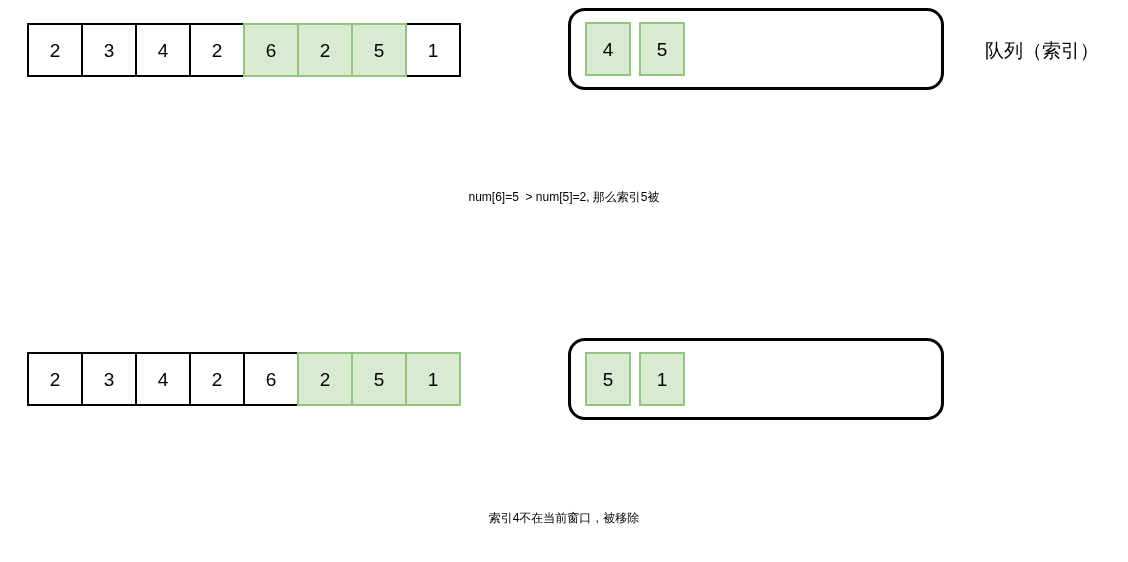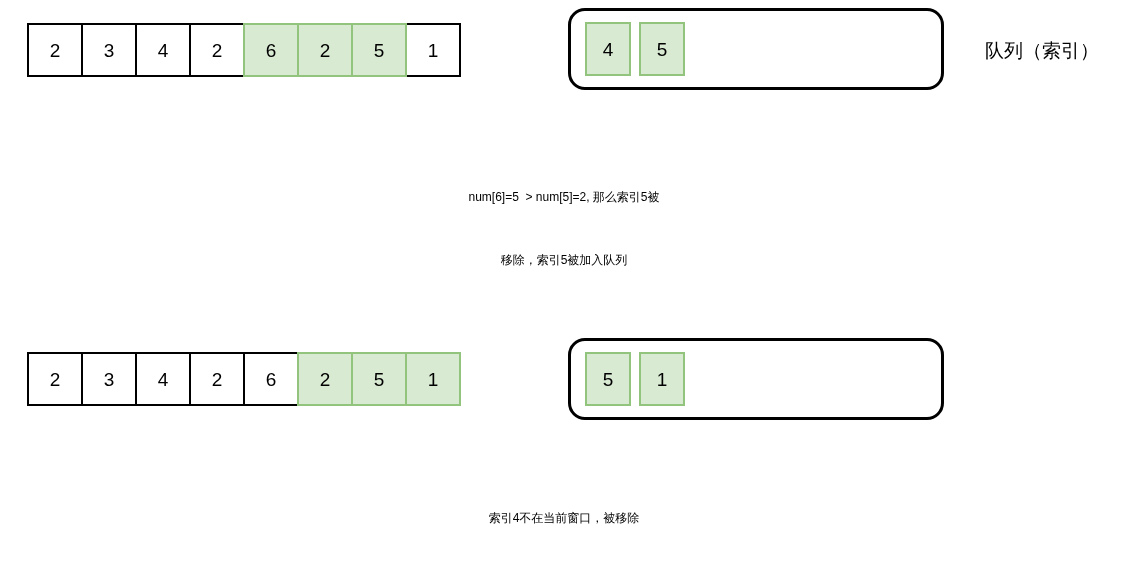--- a/index.html
+++ b/index.html
@@ -110,21 +110,20 @@
 
   <div class="queue-box" style="left:568px; top:8px; width:376px; height:82px;">
     <div class="queue-cell">4</div>
     <div class="queue-cell">5</div>
   </div>
 
   <div class="queue-label" style="left:985px; top:41px;text-align:center;">队列（索引）</div>
 
   <div class="caption" style="top:145px;">
     <span class="cline">num[6]=5  &gt; num[5]=2, 那么索引5被</span>
-    <span class="cline">移除，索引5被加入队列</span>
   </div>
 
   <div class="array-strip" style="left:27px; top:352px;">
     <div class="array-cell">2</div>
     <div class="array-cell">3</div>
     <div class="array-cell">4</div>
     <div class="array-cell">2</div>
     <div class="array-cell">6</div>
     <div class="array-cell hl">2</div>
     <div class="array-cell hl">5</div>

